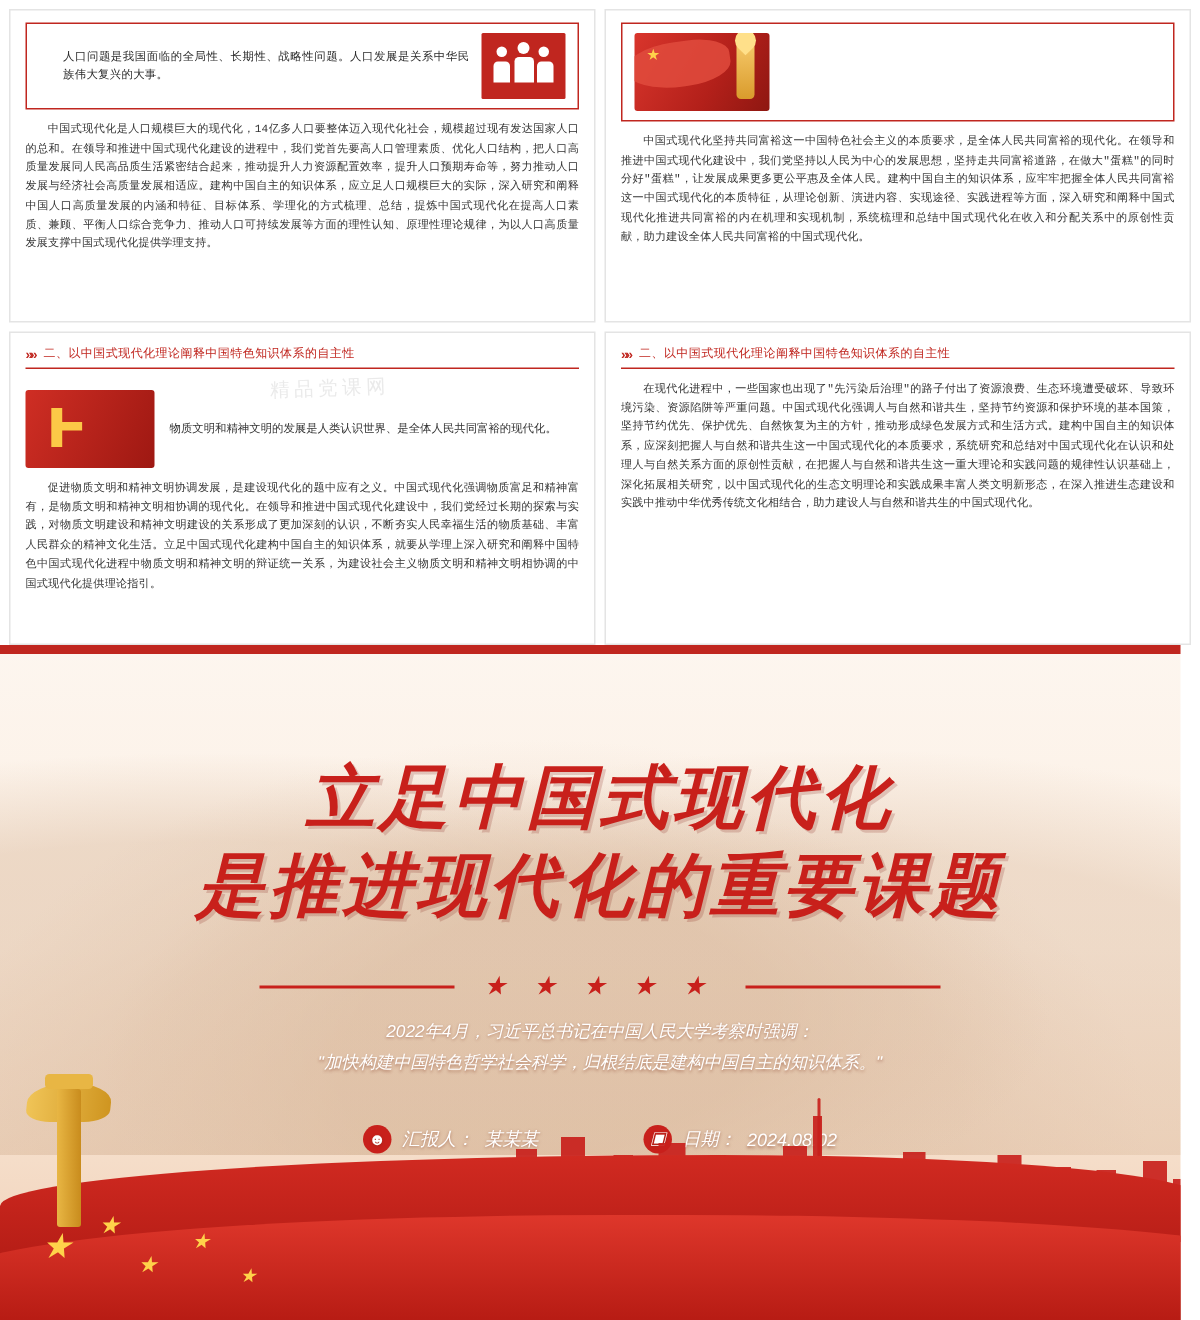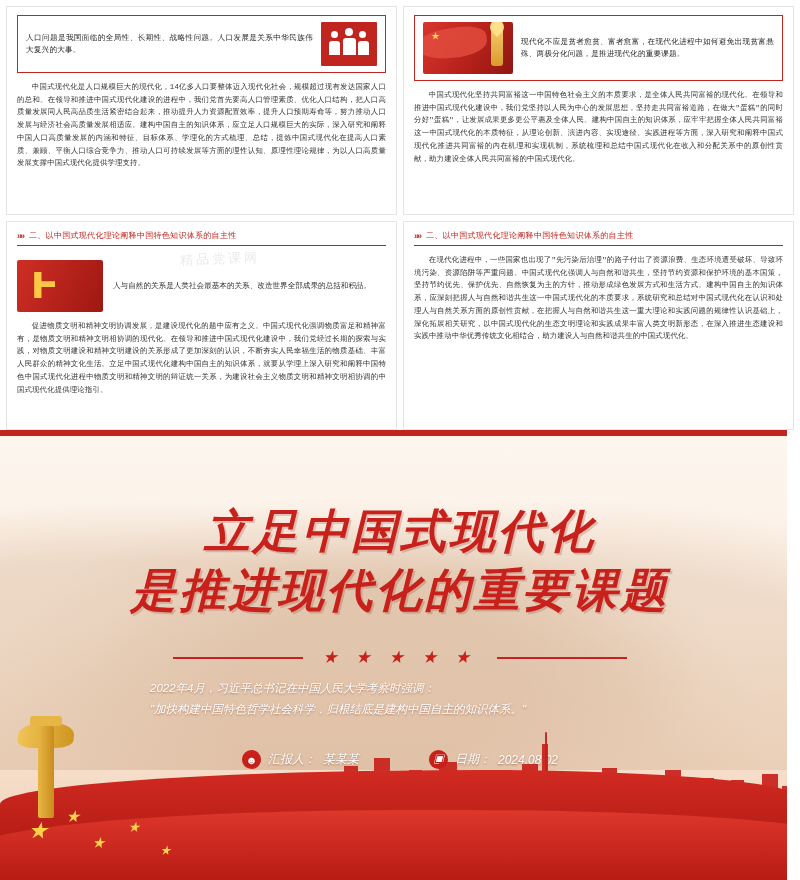--- a/index.html
+++ b/index.html
@@ -47,20 +47,21 @@
     gap: 8px;
     min-height: 54px;
   }
   .quote-text {
     font-size: 7.6px;
     line-height: 1.55;
     color: #2b2b2b;
     text-align: justify;
     flex: 1;
     letter-spacing: 0.2px;
+    margin-left: 16px;
   }
   .quote-icon {
     width: 56px;
     height: 44px;
     background: #c0261f;
     flex: 0 0 56px;
     position: relative;
     border-radius: 1px;
   }
   .quote-icon .fig {
@@ -266,20 +267,21 @@
     height: 2px;
     background: #c8201b;
     vertical-align: middle;
     margin: 0 8px;
   }
   .cover-quote {
     position: absolute;
     left: 150px;
     top: 248px;
     width: 500px;
+    text-align: center;
     color: #ffffff;
     font-size: 11.5px;
     line-height: 1.85;
     text-shadow: 0 1px 2px rgba(120,40,20,.45);
   }
   .meta-row {
     position: absolute;
     left: 0;
     top: 320px;
     width: 800px;
@@ -392,34 +394,33 @@
   </div>
 
   <div class="slide">
     <div class="quote-box">
       <div class="flag-box">
         <span class="wave"></span>
           <span class="star">★</span>
         <span class="torch"></span>
           <span class="flame"></span>
       </div>
-      <div class="quote-text">现代化不应是贫者愈贫、富者愈富，在现代化进程中如何避免出现贫富悬殊、两极分化问题，是推进现代化的重要课题。</div>
     </div>
     <div class="body-text">中国式现代化坚持共同富裕这一中国特色社会主义的本质要求，是全体人民共同富裕的现代化。在领导和推进中国式现代化建设中，我们党坚持以人民为中心的发展思想，坚持走共同富裕道路，在做大"蛋糕"的同时分好"蛋糕"，让发展成果更多更公平惠及全体人民。建构中国自主的知识体系，应牢牢把握全体人民共同富裕这一中国式现代化的本质特征，从理论创新、演进内容、实现途径、实践进程等方面，深入研究和阐释中国式现代化推进共同富裕的内在机理和实现机制，系统梳理和总结中国式现代化在收入和分配关系中的原创性贡献，助力建设全体人民共同富裕的中国式现代化。</div>
 
   </div>
 
   <div class="slide">
     <div class="sec-head">
       <span class="arrows">»»</span>
       <span class="sec-title">二、以中国式现代化理论阐释中国特色知识体系的自主性</span>
     </div>
     <div class="sub-row">
       <div class="party-flag"></div>
-      <div class="side-text">人与自然的关系是人类社会最基本的关系、改造世界全部成果的总括和积品。</div>
+      <div class="side-text">物质文明和精神文明的发展是人类认识世界、是全体人民共同富裕的现代化。</div>
     </div>
     <div class="body-text">促进物质文明和精神文明协调发展，是建设现代化的题中应有之义。中国式现代化强调物质富足和精神富有，是物质文明和精神文明相协调的现代化。在领导和推进中国式现代化建设中，我们党经过长期的探索与实践，对物质文明建设和精神文明建设的关系形成了更加深刻的认识，不断夯实人民幸福生活的物质基础、丰富人民群众的精神文化生活。立足中国式现代化建构中国自主的知识体系，就要从学理上深入研究和阐释中国特色中国式现代化进程中物质文明和精神文明的辩证统一关系，为建设社会主义物质文明和精神文明相协调的中国式现代化提供理论指引。</div>
 
   </div>
 
   <div class="slide">
     <div class="sec-head">
       <span class="arrows">»»</span>
       <span class="sec-title">二、以中国式现代化理论阐释中国特色知识体系的自主性</span>
     </div>

